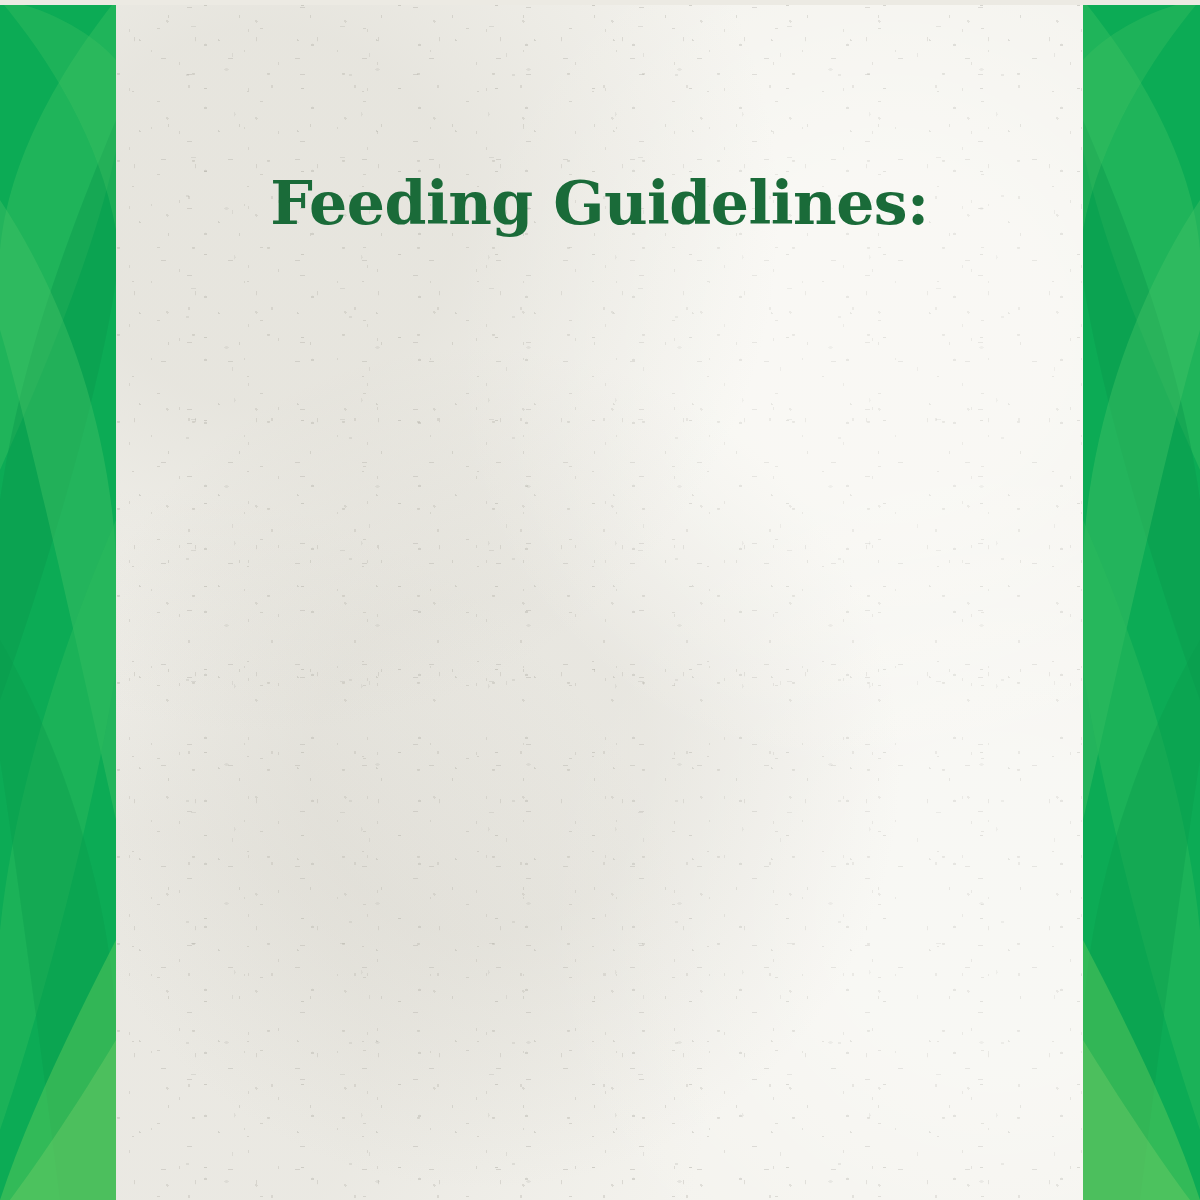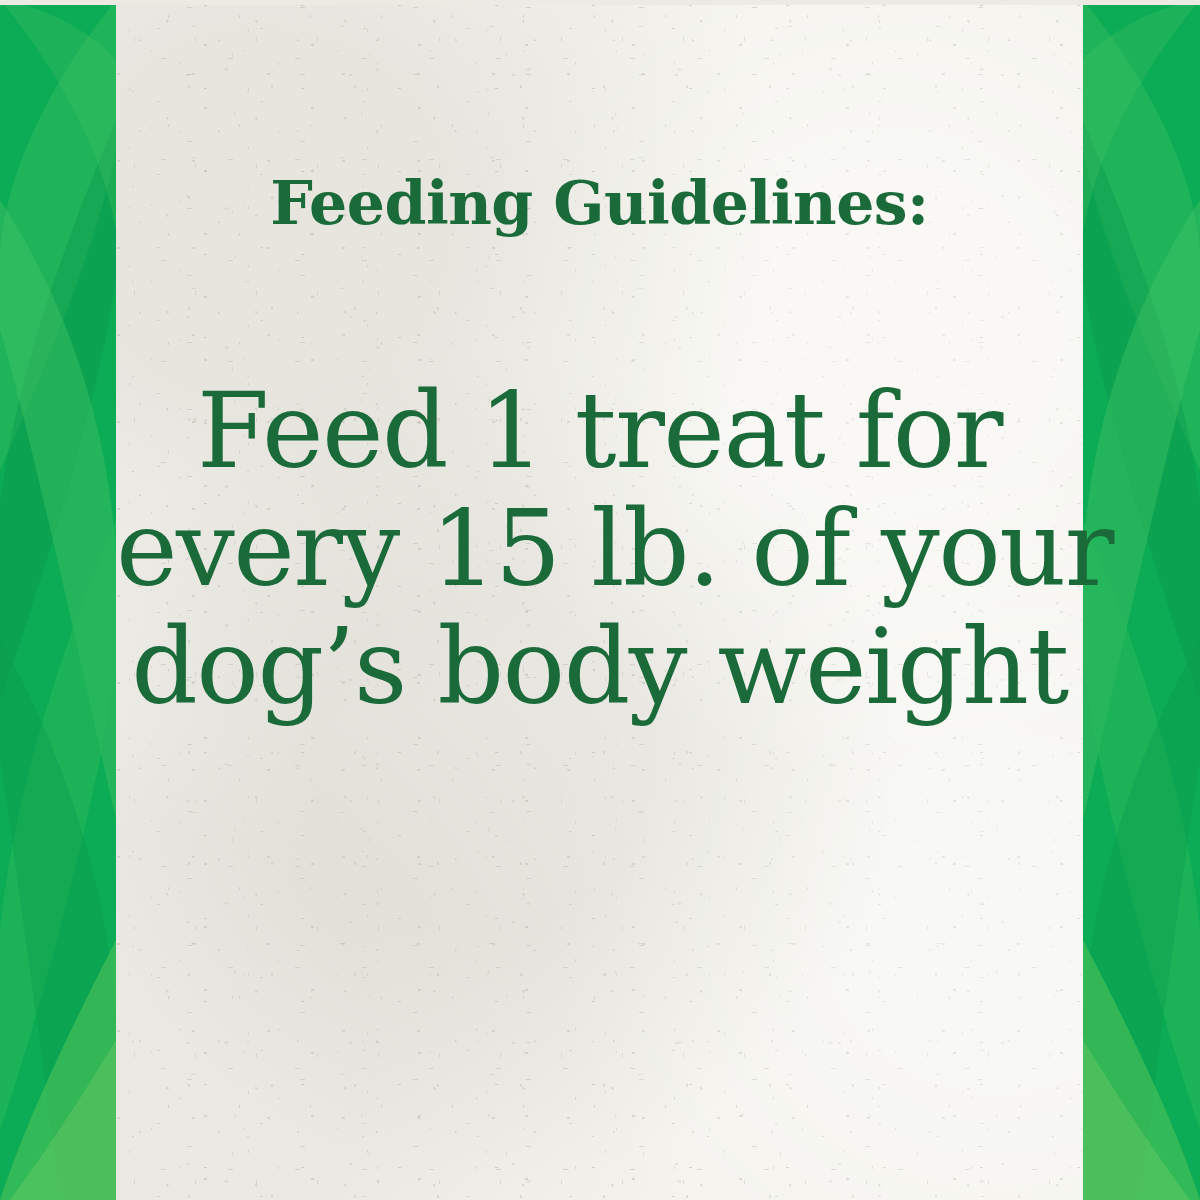--- a/index.html
+++ b/index.html
@@ -177,21 +177,16 @@
       </g>
     </svg>
   </div>
 
   <div class="top-strip"></div>
 
   <div class="content">
 
     <div class="heading">Feeding Guidelines:</div>
 
-    <div class="body-text">
-      <span class="body-line">Feed 1 treat for</span>
-      <span class="body-line">every 15 lb. of your</span>
-      <span class="body-line">dog’s body weight</span>
-    </div>
 
   </div>
 
 </div>
 
 </body></html>

